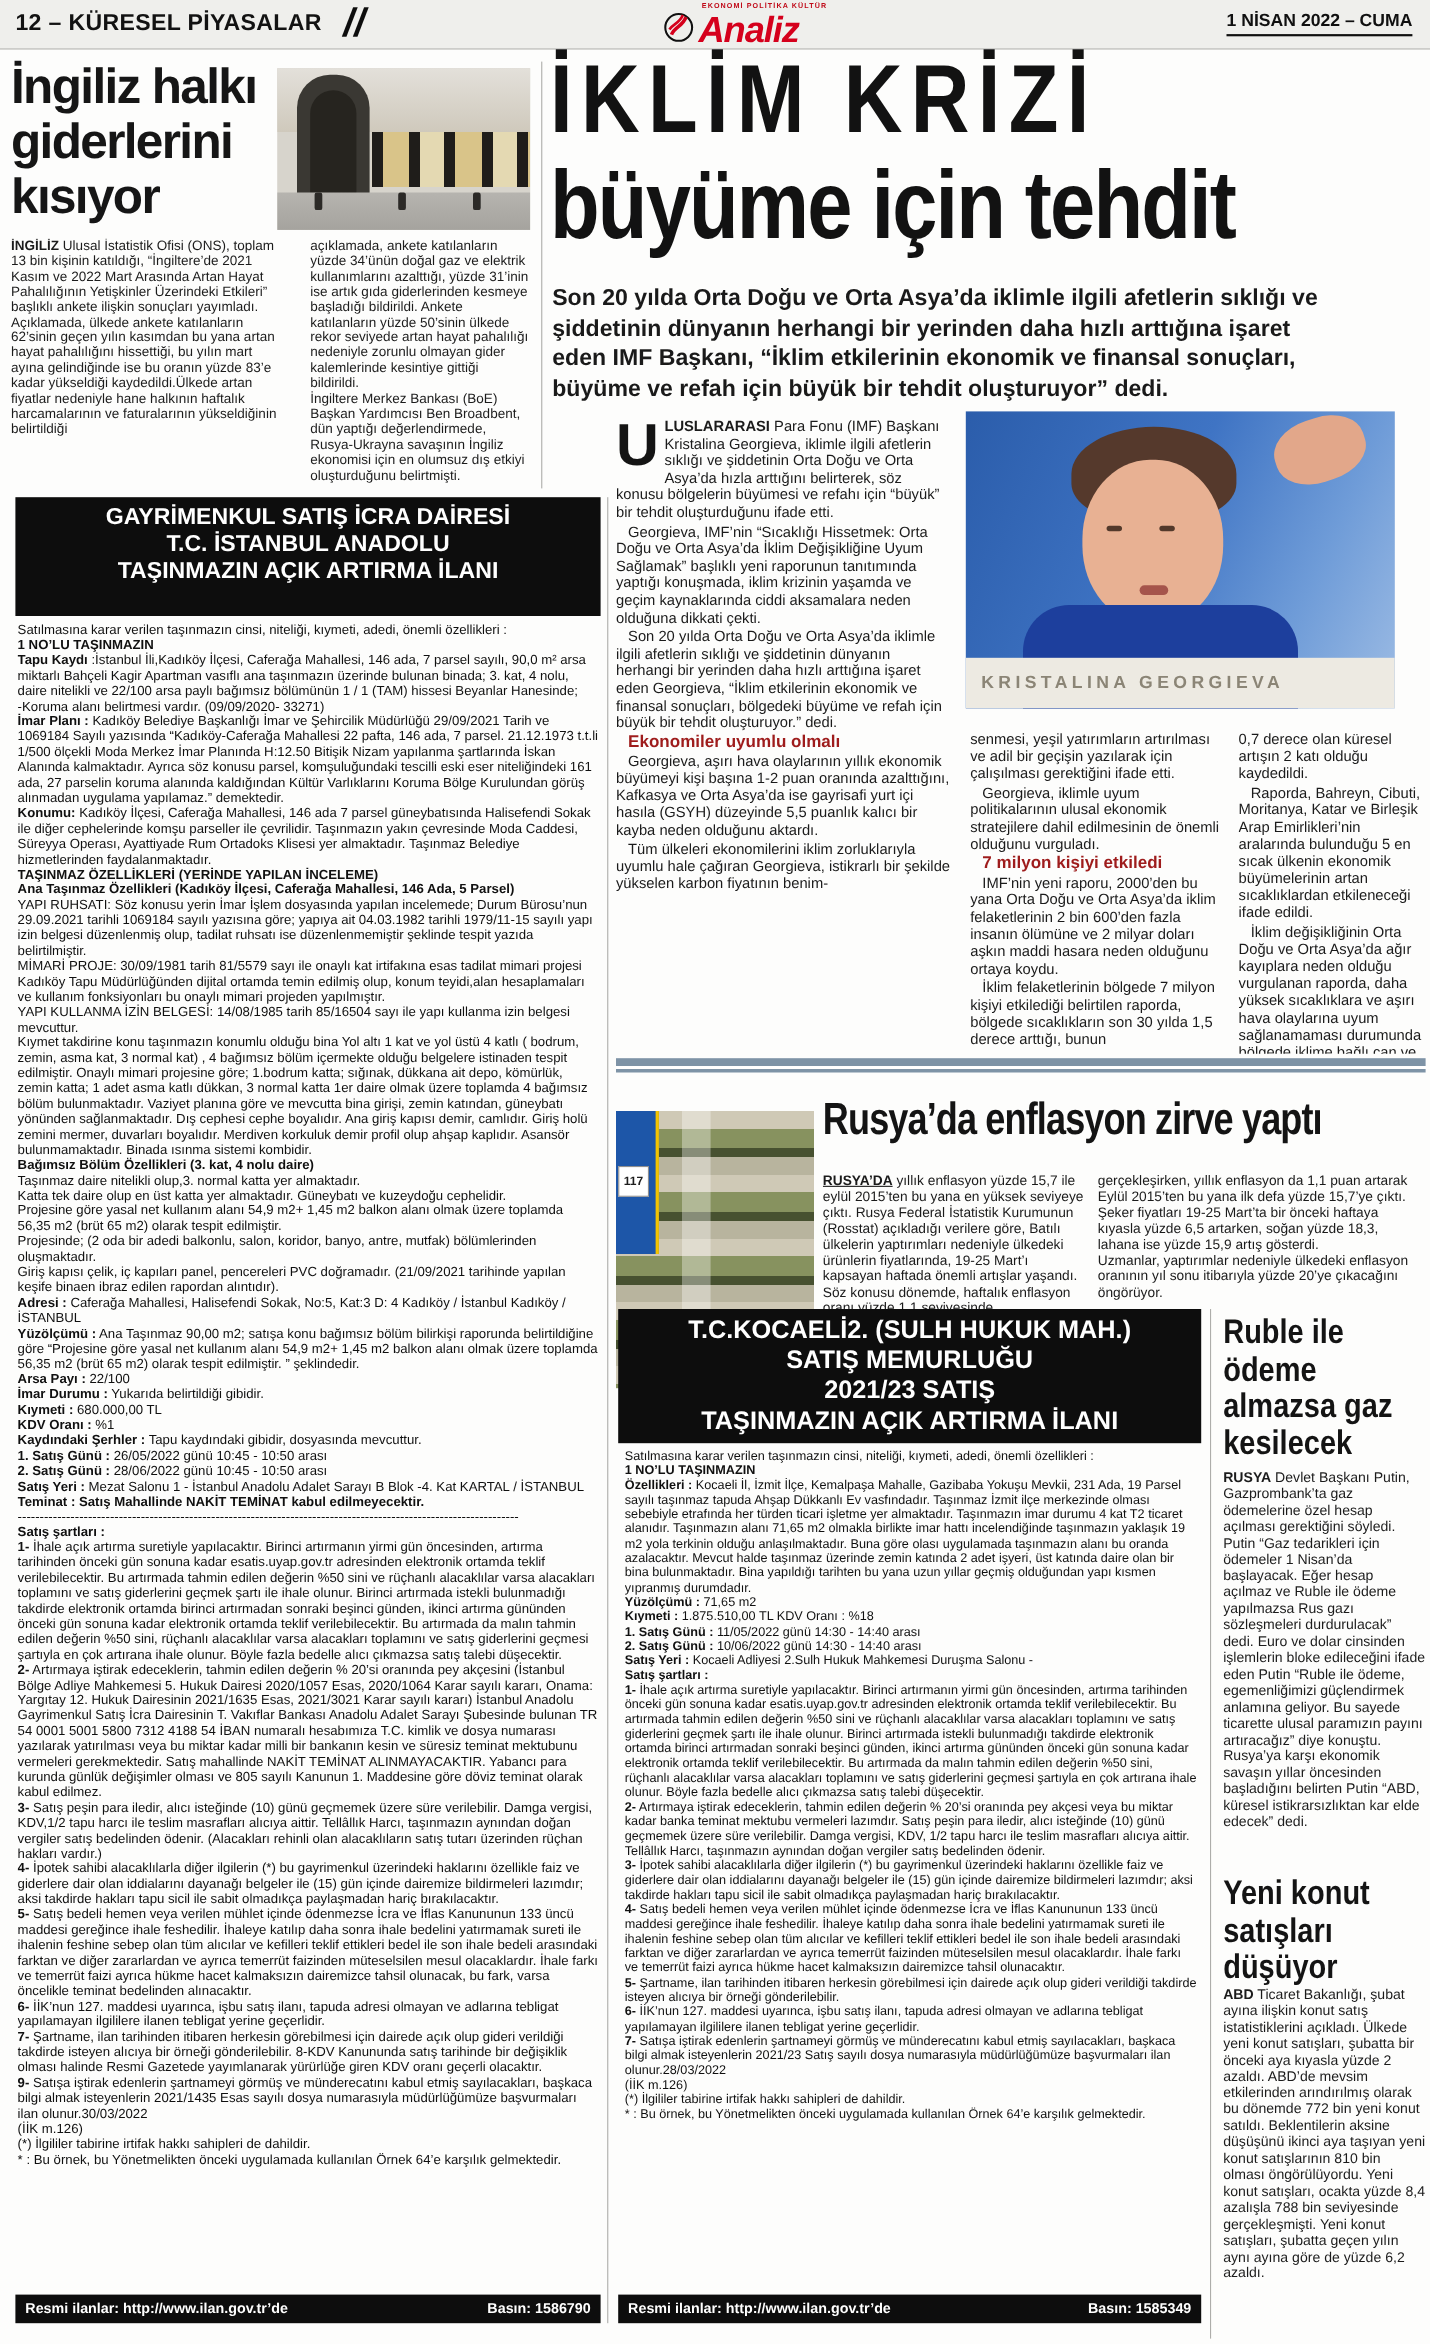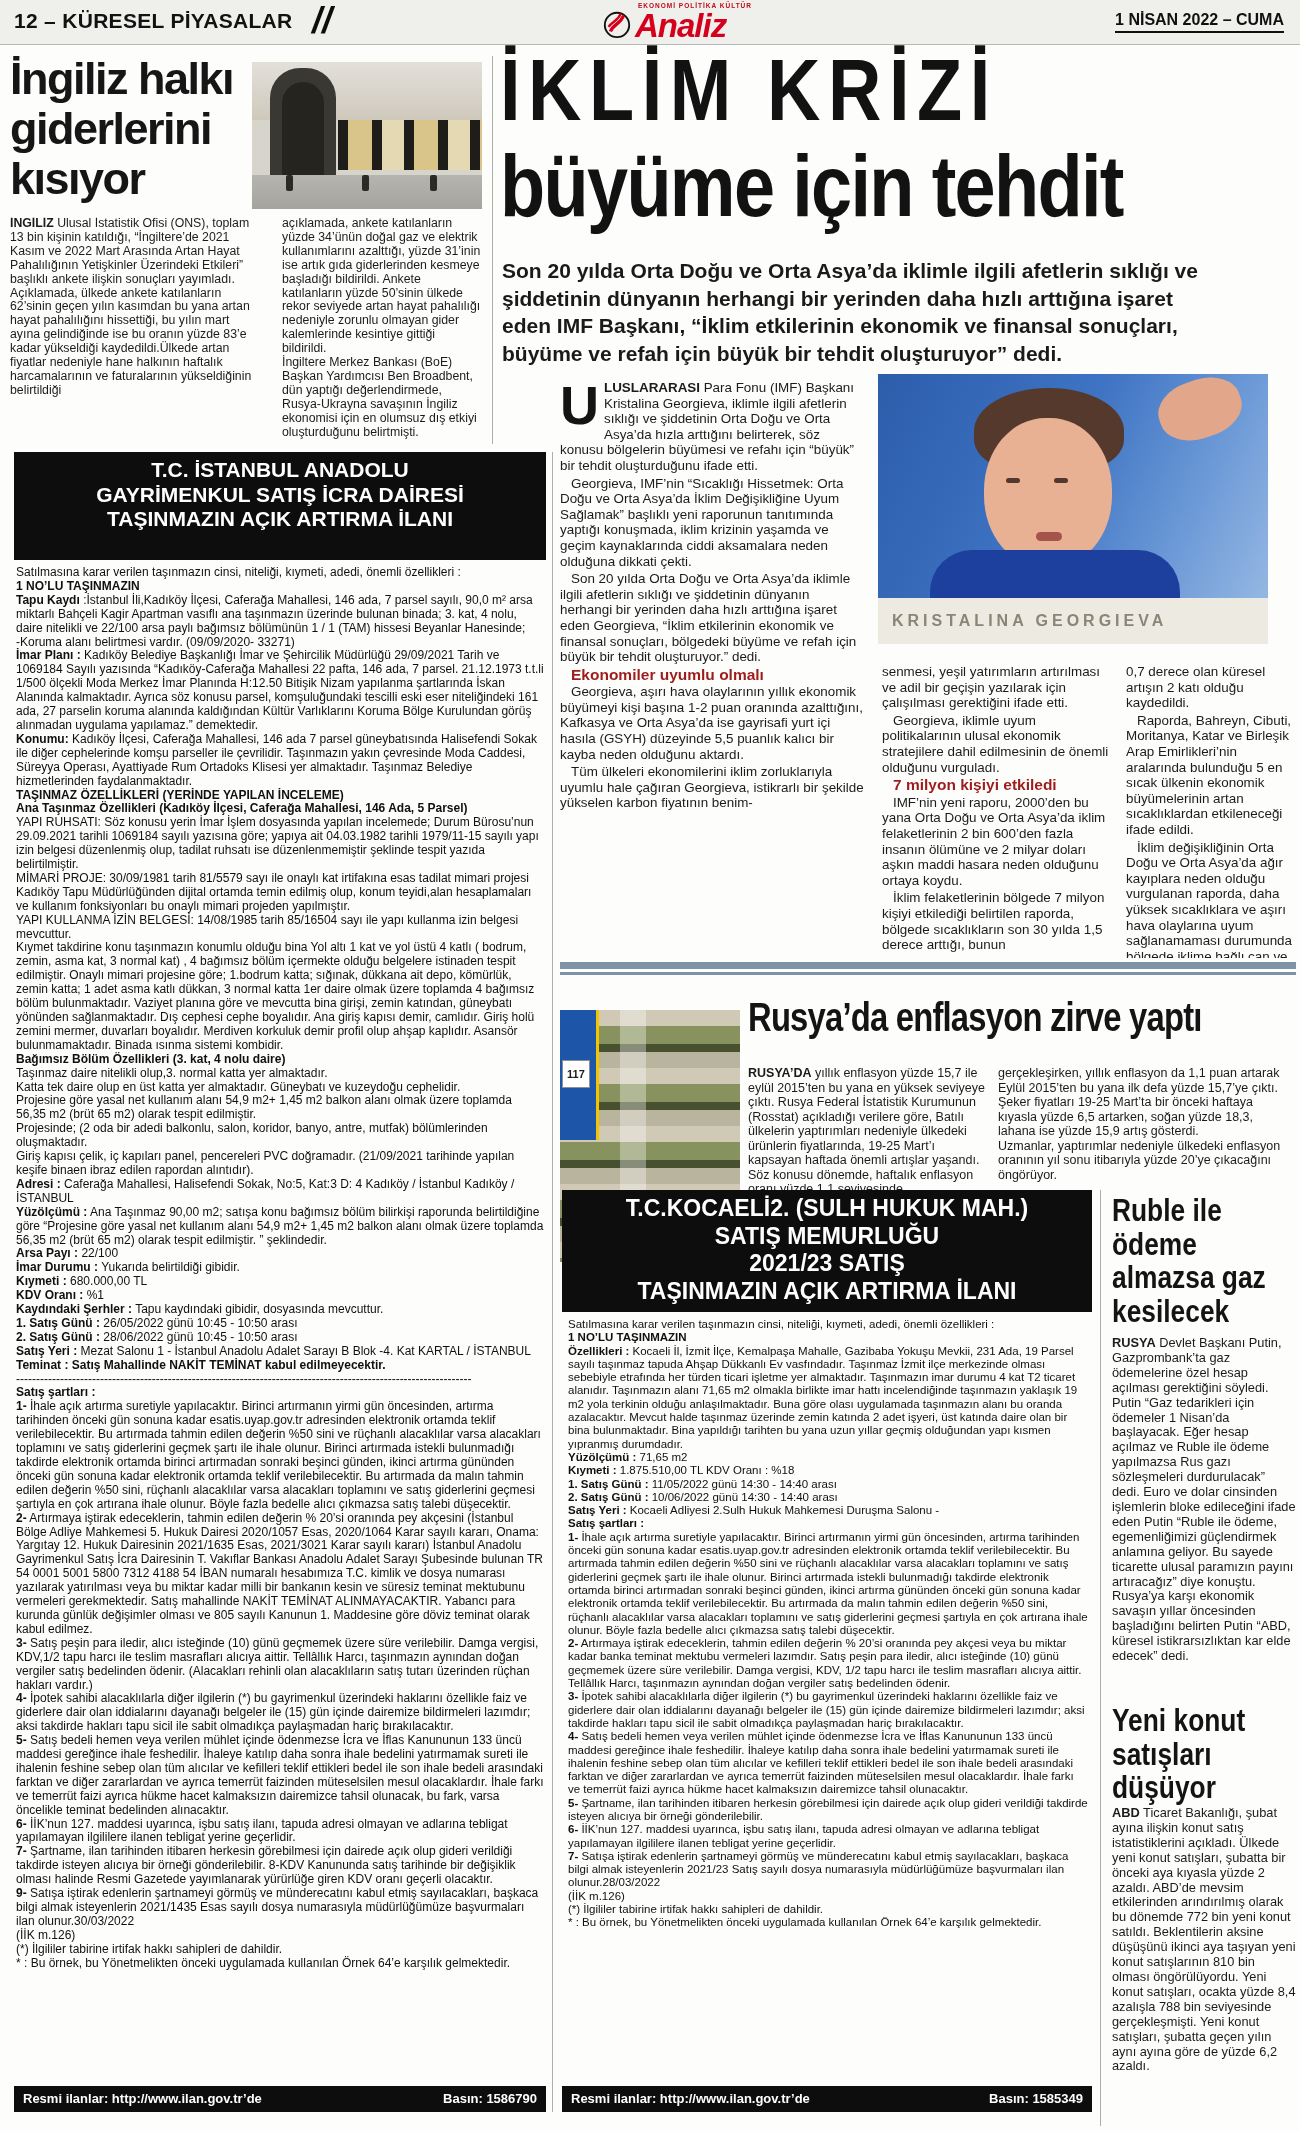--- a/index.html
+++ b/index.html
@@ -61,21 +61,21 @@
   .ru-photo{position:absolute;left:560px;top:1010px;width:180px;height:252px;overflow:hidden;
       background:repeating-linear-gradient(180deg,#cfc9b6 0 16px,#87925f 16px 34px,#475130 34px 42px,#b8b49e 42px 58px);}
   .ru-photo .sign{position:absolute;left:0;top:0;width:36px;height:130px;background:#1d56a8;border-right:3px solid #f4c400;}
   .ru-photo .light{position:absolute;left:60px;top:0;width:26px;height:252px;background:rgba(255,255,255,.35);}
   .price-tag{position:absolute;left:2px;top:50px;background:#fff;border:1px solid #8f8f8f;color:#1d1d1d;
       font-size:11px;font-weight:700;padding:7px 4px;}
   .ru-headline{position:absolute;left:748px;top:994px;font-size:41px;font-weight:800;letter-spacing:-1px;color:#141414;
       white-space:nowrap;transform:scaleX(.8);transform-origin:left top;}
   .ru-body{position:absolute;top:1066px;height:200px;overflow:hidden;font-size:12.5px;line-height:14.5px;color:#1b1b1b;white-space:pre-line;}
   .ru-c1{left:748px;width:242px;} .ru-c2{left:998px;width:296px;}
-  .ru-body b{font-weight:800;}
+  .ru-body b{font-weight:800;text-decoration:underline;}
   
   .notice-header{position:absolute;background:#0d0d0d;color:#fff;text-align:center;font-weight:700;box-sizing:border-box;}
   .nh1{left:14px;top:452px;width:532px;height:108px;font-size:21px;line-height:24.5px;padding-top:6px;}
   .nh2{left:562px;top:1190px;width:530px;height:122px;font-size:23px;line-height:27.5px;padding-top:5px;}
   .legal-body{position:absolute;overflow:hidden;color:#101010;}
   .lb1{left:16px;top:566px;width:528px;height:1512px;font-size:12px;line-height:13.9px;}
   .lb2{left:568px;top:1318px;width:520px;height:752px;font-size:11.5px;line-height:13.3px;}
   .legal-body p{margin:0;}
   .legal-body b{font-weight:700;}
   .footer-bar{position:absolute;top:2086px;height:26px;background:#0d0d0d;color:#fff;font-size:13px;font-weight:700;}
@@ -174,22 +174,22 @@
     <div class="sign"></div>
       <div class="light"></div>
     <div class="price-tag">117</div>
   </div>
   <div class="ru-headline">Rusya’da enflasyon zirve yaptı</div>
   <div class="ru-body ru-c1"><b>RUSYA’DA</b><span> yıllık enflasyon yüzde 15,7 ile eylül 2015’ten bu yana en yüksek seviyeye çıktı. Rusya Federal İstatistik Kurumunun (Rosstat) açıkladığı verilere göre, Batılı ülkelerin yaptırımları nedeniyle ülkedeki ürünlerin fiyatlarında, 19-25 Mart’ı kapsayan haftada önemli artışlar yaşandı. Söz konusu dönemde, haftalık enflasyon oranı yüzde 1,1 seviyesinde</span></div>
   <div class="ru-body ru-c2">gerçekleşirken, yıllık enflasyon da 1,1 puan artarak Eylül 2015’ten bu yana ilk defa yüzde 15,7’ye çıktı. Şeker fiyatları 19-25 Mart’ta bir önceki haftaya kıyasla yüzde 6,5 artarken, soğan yüzde 18,3, lahana ise yüzde 15,9 artış gösterdi.
  Uzmanlar, yaptırımlar nedeniyle ülkedeki enflasyon oranının yıl sonu itibarıyla yüzde 20’ye çıkacağını öngörüyor.</div>
 
   <div class="notice-header nh1">
+    <div>GAYRİMENKUL SATIŞ İCRA DAİRESİ</div>
     <div>T.C. İSTANBUL ANADOLU</div>
-    <div>GAYRİMENKUL SATIŞ İCRA DAİRESİ</div>
     <div>TAŞINMAZIN AÇIK ARTIRMA İLANI</div>
   </div>
   <div class="legal-body lb1">
       <p>Satılmasına karar verilen taşınmazın cinsi, niteliği, kıymeti, adedi, önemli özellikleri :</p>
       <p><b>1 NO’LU TAŞINMAZIN</b></p>
       <p><b>Tapu Kaydı</b> :İstanbul İli,Kadıköy İlçesi, Caferağa Mahallesi, 146 ada, 7 parsel sayılı, 90,0 m² arsa miktarlı Bahçeli Kagir Apartman vasıflı ana taşınmazın üzerinde bulunan binada; 3. kat, 4 nolu, daire nitelikli ve 22/100 arsa paylı bağımsız bölümünün 1 / 1 (TAM) hissesi Beyanlar Hanesinde;</p>
       <p>-Koruma alanı belirtmesi vardır. (09/09/2020- 33271)</p>
       <p><b>İmar Planı :</b> Kadıköy Belediye Başkanlığı İmar ve Şehircilik Müdürlüğü 29/09/2021 Tarih ve 1069184 Sayılı yazısında “Kadıköy-Caferağa Mahallesi 22 pafta, 146 ada, 7 parsel. 21.12.1973 t.t.li 1/500 ölçekli Moda Merkez İmar Planında H:12.50 Bitişik Nizam yapılanma şartlarında İskan Alanında kalmaktadır. Ayrıca söz konusu parsel, komşuluğundaki tescilli eski eser niteliğindeki 161 ada, 27 parselin koruma alanında kaldığından Kültür Varlıklarını Koruma Bölge Kurulundan görüş alınmadan uygulama yapılamaz.” demektedir.</p>
       <p><b>Konumu:</b> Kadıköy İlçesi, Caferağa Mahallesi, 146 ada 7 parsel güneybatısında Halisefendi Sokak ile diğer cephelerinde komşu parseller ile çevrilidir. Taşınmazın yakın çevresinde Moda Caddesi, Süreyya Operası, Ayattiyade Rum Ortadoks Klisesi yer almaktadır. Taşınmaz Belediye hizmetlerinden faydalanmaktadır.</p>
       <p><b>TAŞINMAZ ÖZELLİKLERİ (YERİNDE YAPILAN İNCELEME)</b></p>

